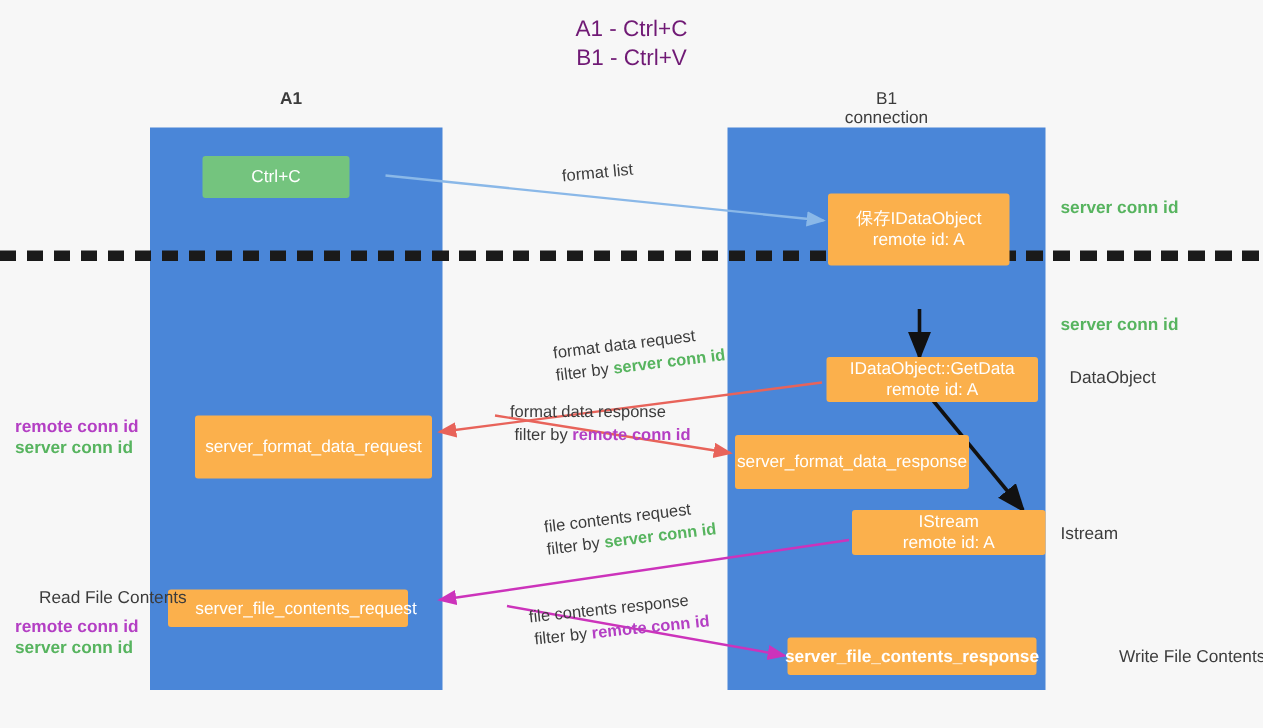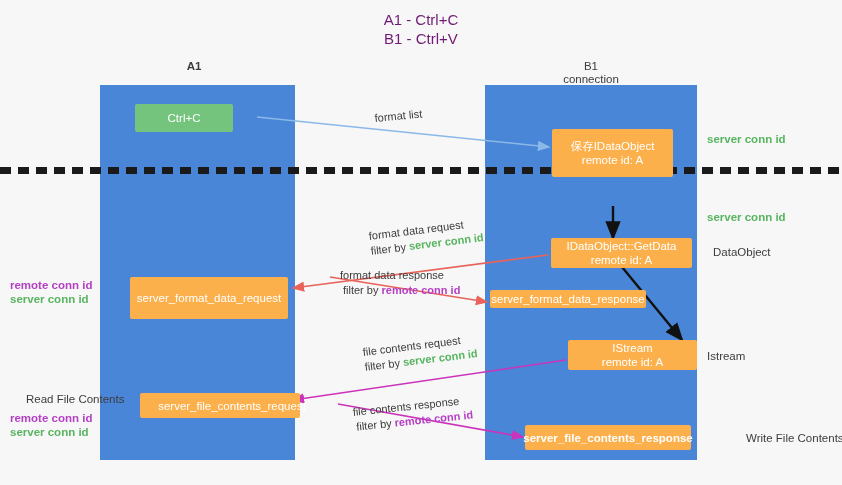--- a/index.html
+++ b/index.html
@@ -168,30 +168,30 @@
 
   <div class="node orange" style="left:551px; top:238px; width:141px; height:30px;">
     <span>IDataObject::GetData</span>
     <span class="ln2">remote id: A</span>
   </div>
 
   <div class="node orange" style="left:130px; top:277px; width:158px; height:42px;">
     <span>server_format_data_request</span>
   </div>
 
-  <div class="node orange" style="left:490px; top:290px; width:156px; height:18px;">
+  <div class="node orange" style="left:490px; top:290px; width:156px; height:36px;">
     <span>server_format_data_response</span>
   </div>
 
   <div class="node orange" style="left:568px; top:340px; width:129px; height:30px;">
     <span>IStream</span>
     <span class="ln2">remote id: A</span>
   </div>
 
-  <div class="node orange" style="left:140px; top:393px; width:160px; height:25px;padding-left:24px;">
+  <div class="node orange" style="left:112px; top:393px; width:160px; height:25px;padding-left:24px;">
     <span>server_file_contents_request</span>
   </div>
 
   <div class="node orange" style="left:525px; top:425px; width:166px; height:25px;font-weight:bold;">
     <span>server_file_contents_response</span>
   </div>
 
   <div class="side-label green-txt" style="left:707px; top:132px;">server conn id</div>
 
   <div class="side-label green-txt" style="left:707px; top:210px;">server conn id</div>

